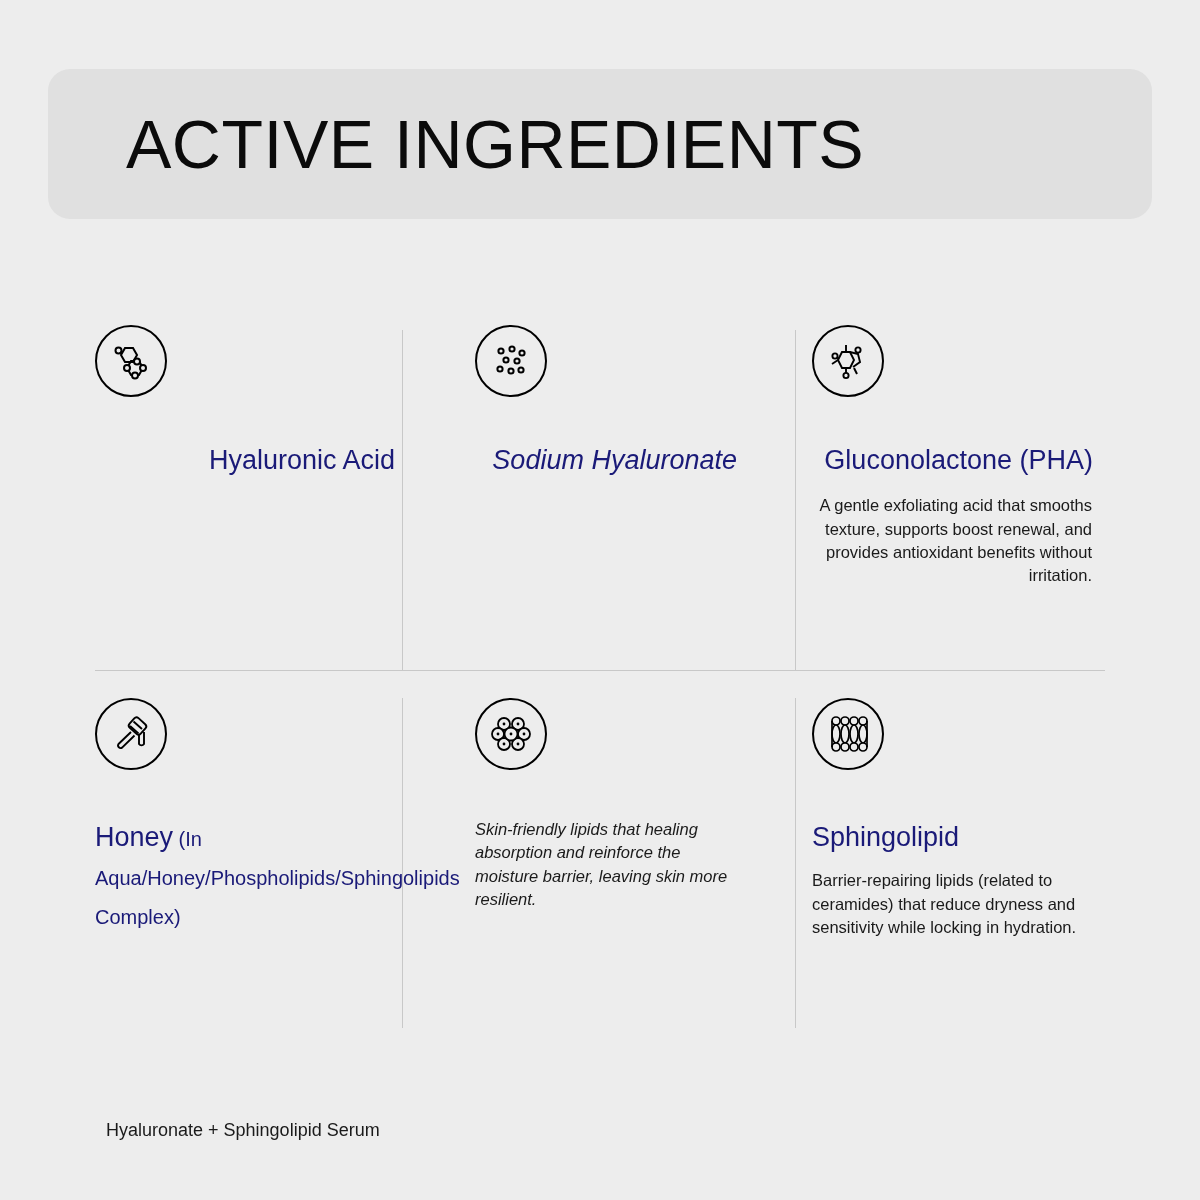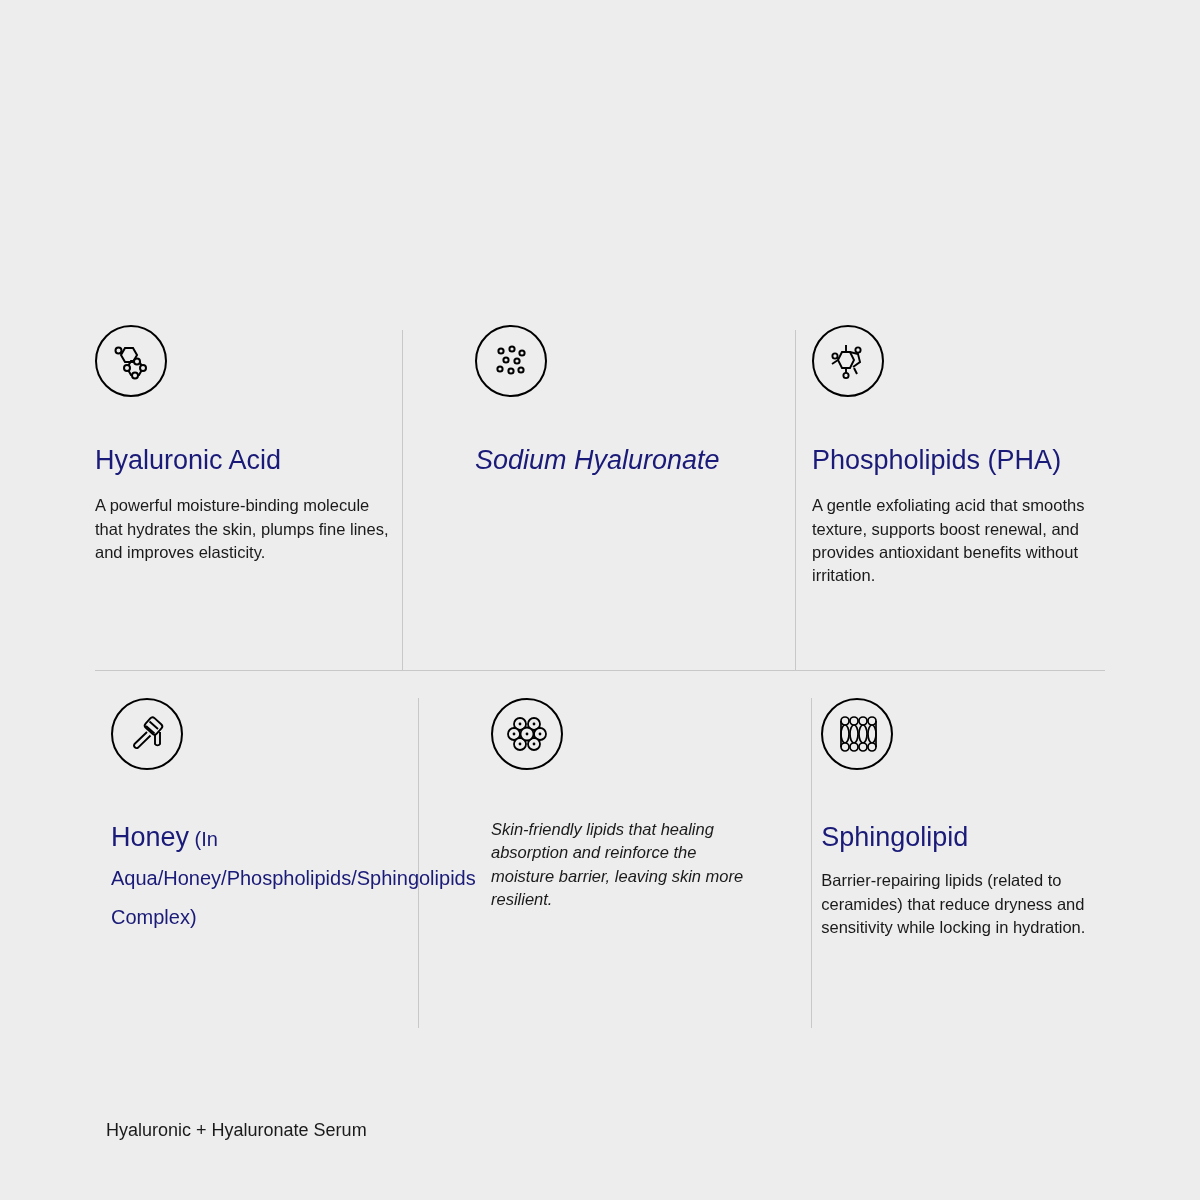--- a/index.html
+++ b/index.html
@@ -50,22 +50,22 @@
     top: 325px;
     width: 1010px;
     height: 680px;
   }
 
   .row {
     display: flex;
     position: relative;
   }
 
-  .row-1 { height: 345px; }
-  .row-2 { height: 335px; margin-left: 16px; }
+  .row-1 { height: 345px; text-align: right; }
+  .row-2 { height: 335px; }
 
   .cell {
     width: 336px;
     padding-right: 36px;
     position: relative;
   }
   .cell.col-2 { padding-left: 44px; padding-right: 30px; font-style: italic; }
   .cell.col-3 { padding-left: 45px; padding-right: 10px; }
 
   
@@ -136,20 +136,23 @@
     top: 1120px;
     font-size: 18px;
     color: #1a1a1a;
   }
 </style>
 </head>
 <body>
 
 <div class="page">
 
+  <div class="header-banner">
+    <h1 class="header-title">ACTIVE INGREDIENTS</h1>
+  </div>
 
   <div class="grid">
 
     <div class="row row-1">
       <div class="vdiv v1-a"></div>
       <div class="vdiv v2-a"></div>
 
       <div class="cell col-1">
         <div class="icon-circle">
           <svg width="44" height="44" viewBox="0 0 44 44" fill="none" stroke="#000" stroke-width="2">
@@ -159,21 +162,20 @@
             <line x1="12" y1="14" x2="11" y2="13.2"></line>
             <circle cx="28" cy="22.5" r="3" fill="#ededed"></circle>
             <circle cx="18" cy="29" r="3" fill="#ededed"></circle>
             <circle cx="34" cy="29" r="3" fill="#ededed"></circle>
             <circle cx="26" cy="36.5" r="3" fill="#ededed"></circle>
           </svg>
         </div>
         <div class="ing-name">
           <span>Hyaluronic Acid</span>
         </div>
-        <div class="ing-desc">A powerful moisture-binding molecule that hydrates the skin, plumps fine lines, and improves elasticity.</div>
       </div>
 
       <div class="cell col-2">
         <div class="icon-circle">
           <svg width="40" height="40" viewBox="0 0 40 40" fill="none" stroke="#000" stroke-width="2">
             <circle cx="10" cy="10" r="2.6"></circle>
             <circle cx="21" cy="8" r="2.6"></circle>
             <circle cx="31" cy="12" r="2.6"></circle>
             <circle cx="15" cy="19" r="2.6"></circle>
             <circle cx="26" cy="20" r="2.6"></circle>
@@ -197,21 +199,21 @@
             <line x1="32" y1="13.5" x2="31" y2="15"></line>
             <circle cx="9" cy="17" r="2.6" fill="#ededed"></circle>
             <line x1="11.5" y1="18.5" x2="12.2" y2="19.5"></line>
             <line x1="12" y1="21" x2="6" y2="25"></line>
             <line x1="20" y1="29" x2="20" y2="34"></line>
             <circle cx="20" cy="36.5" r="2.6" fill="#ededed"></circle>
             <line x1="28" y1="29" x2="31" y2="35"></line>
           </svg>
         </div>
         <div class="ing-name">
-          <span>Phospholipids (PHA)</span>
+          <span>Gluconolactone (PHA)</span>
         </div>
         <div class="ing-desc">A gentle exfoliating acid that smooths texture, supports boost renewal, and provides antioxidant benefits without irritation.</div>
       </div>
 
       <div class="hdiv"></div>
     </div>
 
     <div class="row row-2" style="margin-top:28px">
       <div class="vdiv v1-b"></div>
       <div class="vdiv v2-b"></div>
@@ -274,15 +276,15 @@
         </div>
         <div class="ing-name">
           <span>Sphingolipid</span>
         </div>
         <div class="ing-desc">Barrier-repairing lipids (related to ceramides) that reduce dryness and sensitivity while locking in hydration.</div>
       </div>
     </div>
 
   </div>
 
-  <div class="footer">Hyaluronic + Hyaluronate Serum</div>
+  <div class="footer">Hyaluronate + Sphingolipid Serum</div>
 
 </div>
 
 </body></html>

